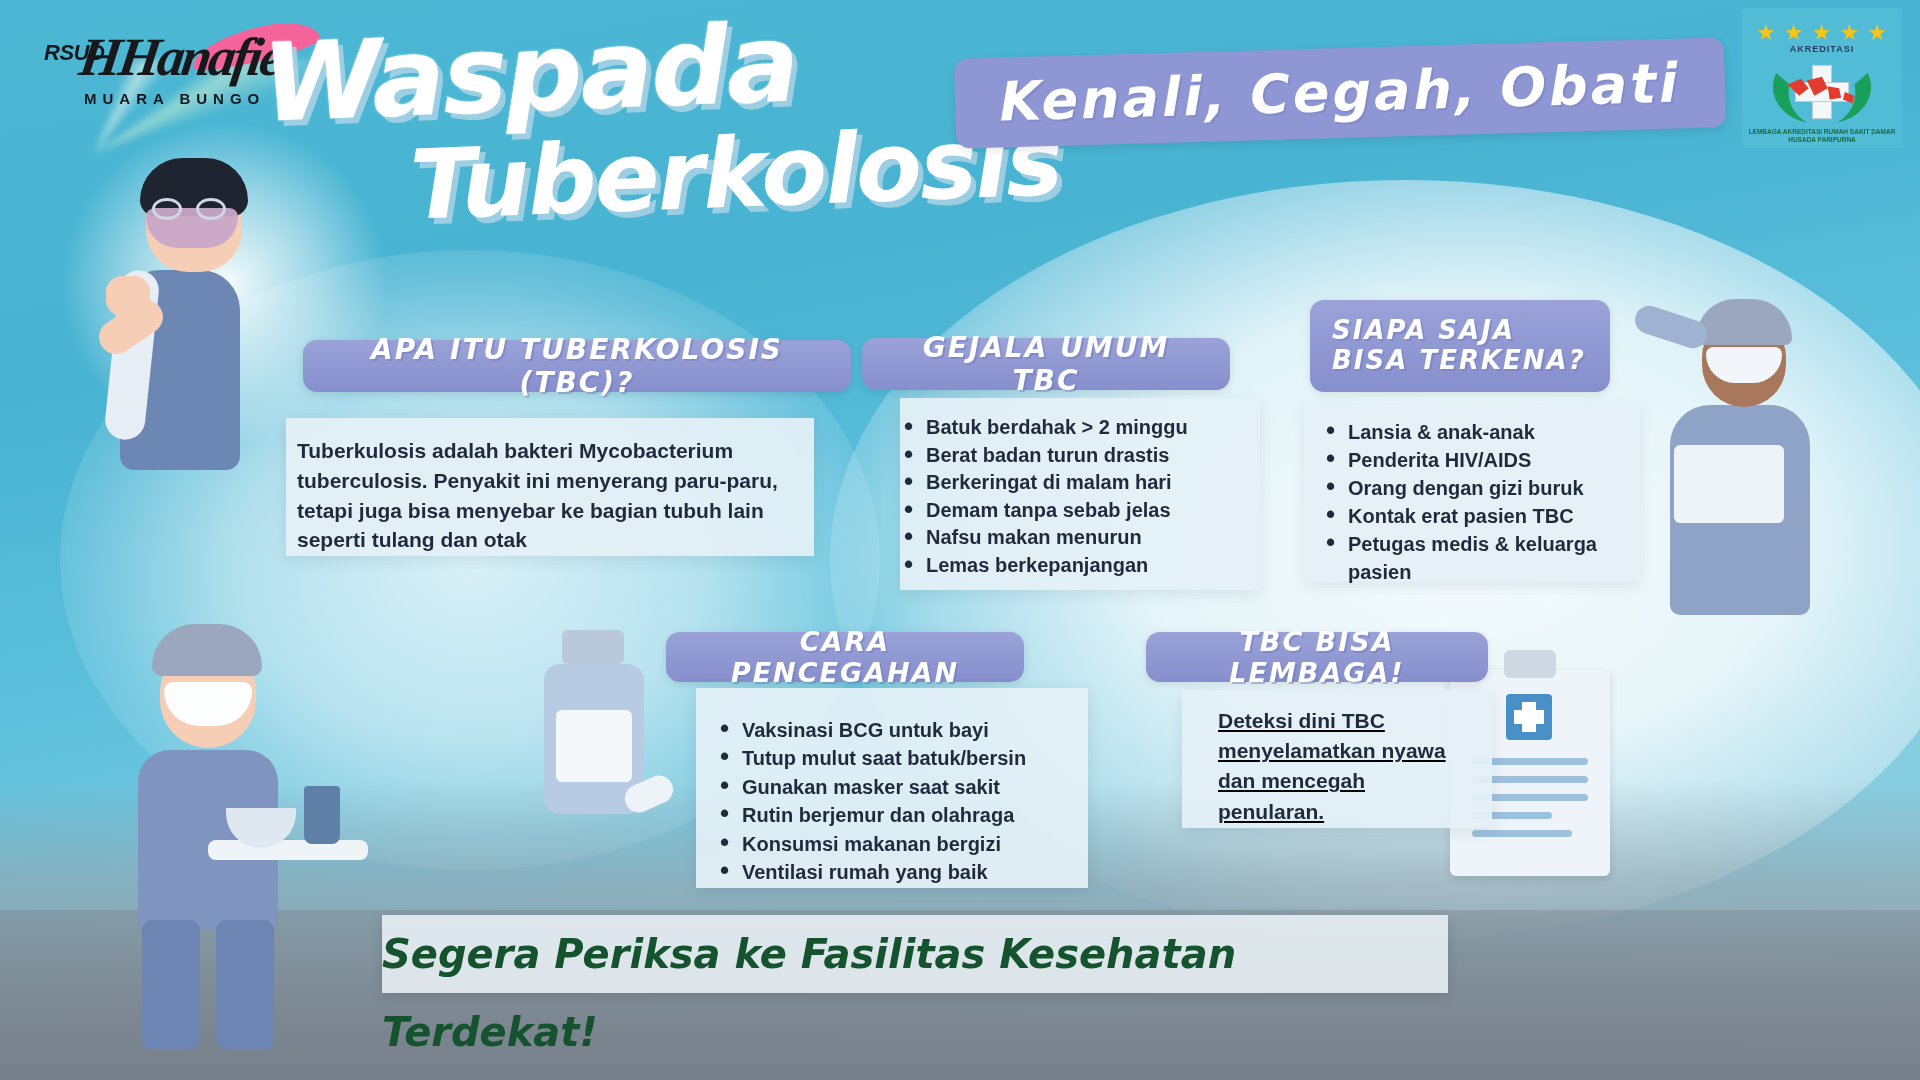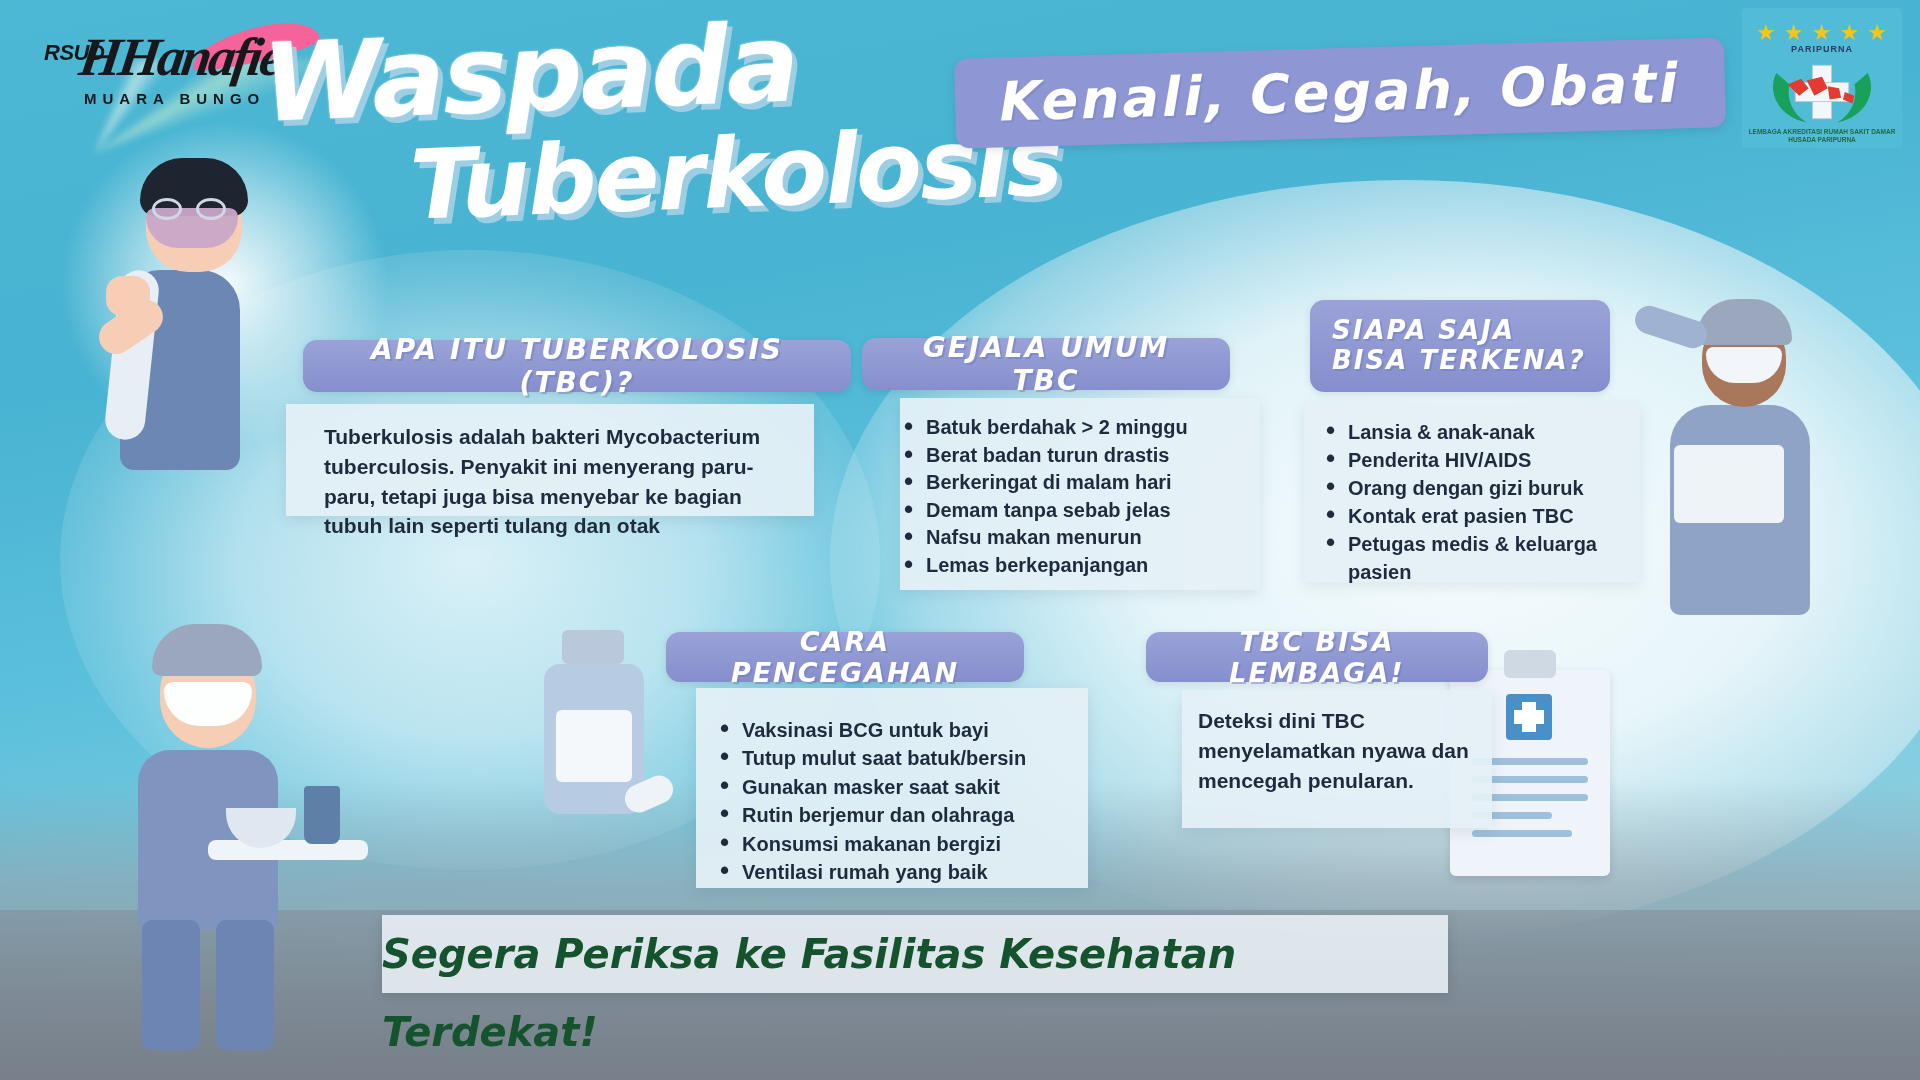--- a/index.html
+++ b/index.html
@@ -182,21 +182,21 @@
   <div class="logo">
     <div class="logo-swoosh"></div>
     <div class="logo-rsud">RSUD</div>
     <div class="logo-name">HHanafie</div>
     <div class="logo-sub">MUARA BUNGO</div>
   </div>
 
   <div class="accred">
     <div class="accred-box"></div>
     <div class="stars">★ ★ ★ ★ ★</div>
-    <div class="paripurna">PARIPURNA</div>
+    <div class="paripurna">AKREDITASI</div>
     <div class="accred-circle">
       <svg viewBox="0 0 120 84" width="116" height="80" aria-hidden="true">
         <path d="M12,22 C2,42 14,68 44,74 C30,66 22,50 26,34 Z" fill="#19a05a"></path>
         <path d="M108,22 C118,42 106,68 76,74 C90,66 98,50 94,34 Z" fill="#19a05a"></path>
         <rect x="50" y="14" width="20" height="56" fill="#f2f7fa" stroke="#b9ccd8" stroke-width="1"></rect>
         <rect x="32" y="32" width="56" height="20" fill="#f2f7fa" stroke="#b9ccd8" stroke-width="1"></rect>
         <path d="M24,34 l14,-6 8,10 -10,8 z M44,30 l16,-4 6,12 -14,8 z M66,36 l12,2 2,10 -12,2 z M84,42 l10,4 -2,8 -10,-4 z" fill="#e33b2e"></path>
       </svg>
     </div>
     <div class="accred-text">LEMBAGA AKREDITASI RUMAH SAKIT DAMAR HUSADA PARIPURNA</div>
@@ -207,21 +207,21 @@
     <div class="title2">Tuberkolosis</div>
   </div>
 
   <div class="tagline">
     <span>Kenali, Cegah, Obati</span>
   </div>
 
   <div class="pill" style="left:303px; top:340px; width:548px; height:52px; font-size:28px;">
     <span>APA ITU TUBERKOLOSIS (TBC)?</span>
   </div>
-  <div class="card" style="left:286px; top:404px; width:528px; height:112px; padding:18px 38px;">
+  <div class="card" style="left:286px; top:418px; width:528px; height:138px; padding:18px 11px;">
     <p style="font-size:21px; line-height:1.42;">Tuberkulosis adalah bakteri Mycobacterium tuberculosis. Penyakit ini menyerang paru-paru, tetapi juga bisa menyebar ke bagian tubuh lain seperti tulang dan otak</p>
   </div>
 
   <div class="pill" style="left:862px; top:338px; width:368px; height:52px; font-size:28px;">
     <span>GEJALA UMUM TBC</span>
   </div>
   <div class="card" style="left:900px; top:398px; width:360px; height:192px; padding:16px 0;">
     <ul>
       <li style="font-size:20px; line-height:1.38;">Batuk berdahak &gt; 2 minggu</li>
       <li style="font-size:20px; line-height:1.38;">Berat badan turun drastis</li>
@@ -256,21 +256,21 @@
       <li style="font-size:20px; line-height:1.42;">Gunakan masker saat sakit</li>
       <li style="font-size:20px; line-height:1.42;">Rutin berjemur dan olahraga</li>
       <li style="font-size:20px; line-height:1.42;">Konsumsi makanan bergizi</li>
       <li style="font-size:20px; line-height:1.42;">Ventilasi rumah yang baik</li>
     </ul>
   </div>
 
   <div class="pill" style="left:1146px; top:632px; width:342px; height:50px; font-size:27px;">
     <span>TBC BISA LEMBAGA!</span>
   </div>
-  <div class="card" style="left:1182px; top:690px; width:310px; height:138px; padding:16px 16px;">
+  <div class="card" style="left:1182px; top:690px; width:310px; height:138px; padding:16px 36px;text-decoration:underline;">
     <p style="font-size:21px; line-height:1.44;">Deteksi dini TBC menyelamatkan nyawa dan mencegah penularan.</p>
   </div>
 
   <div class="cta">
     <span>Segera Periksa ke Fasilitas Kesehatan Terdekat!</span>
   </div>
 
   <div class="footer">
 
     

